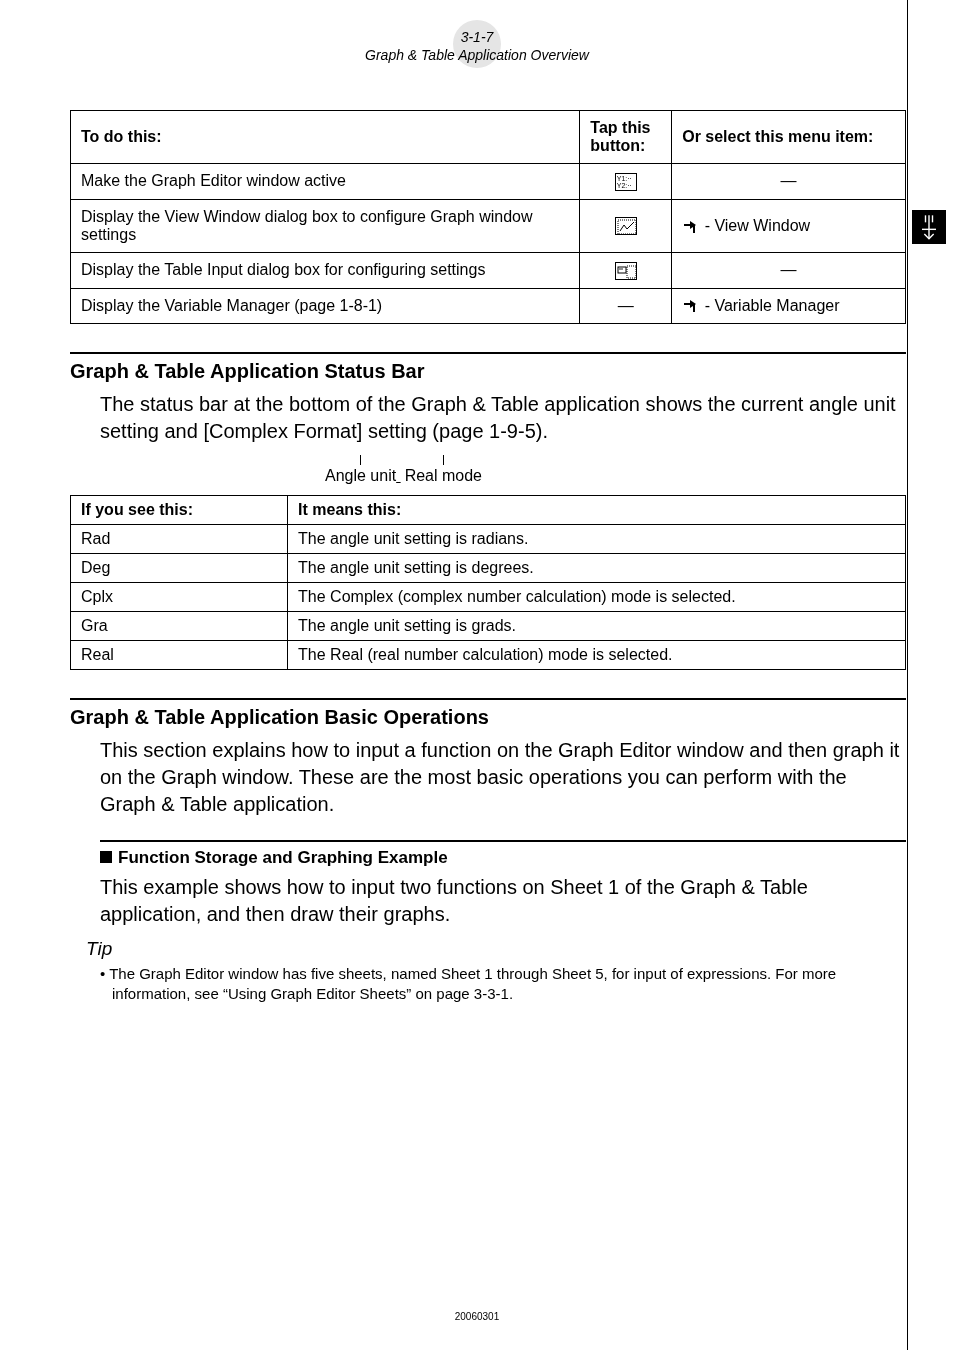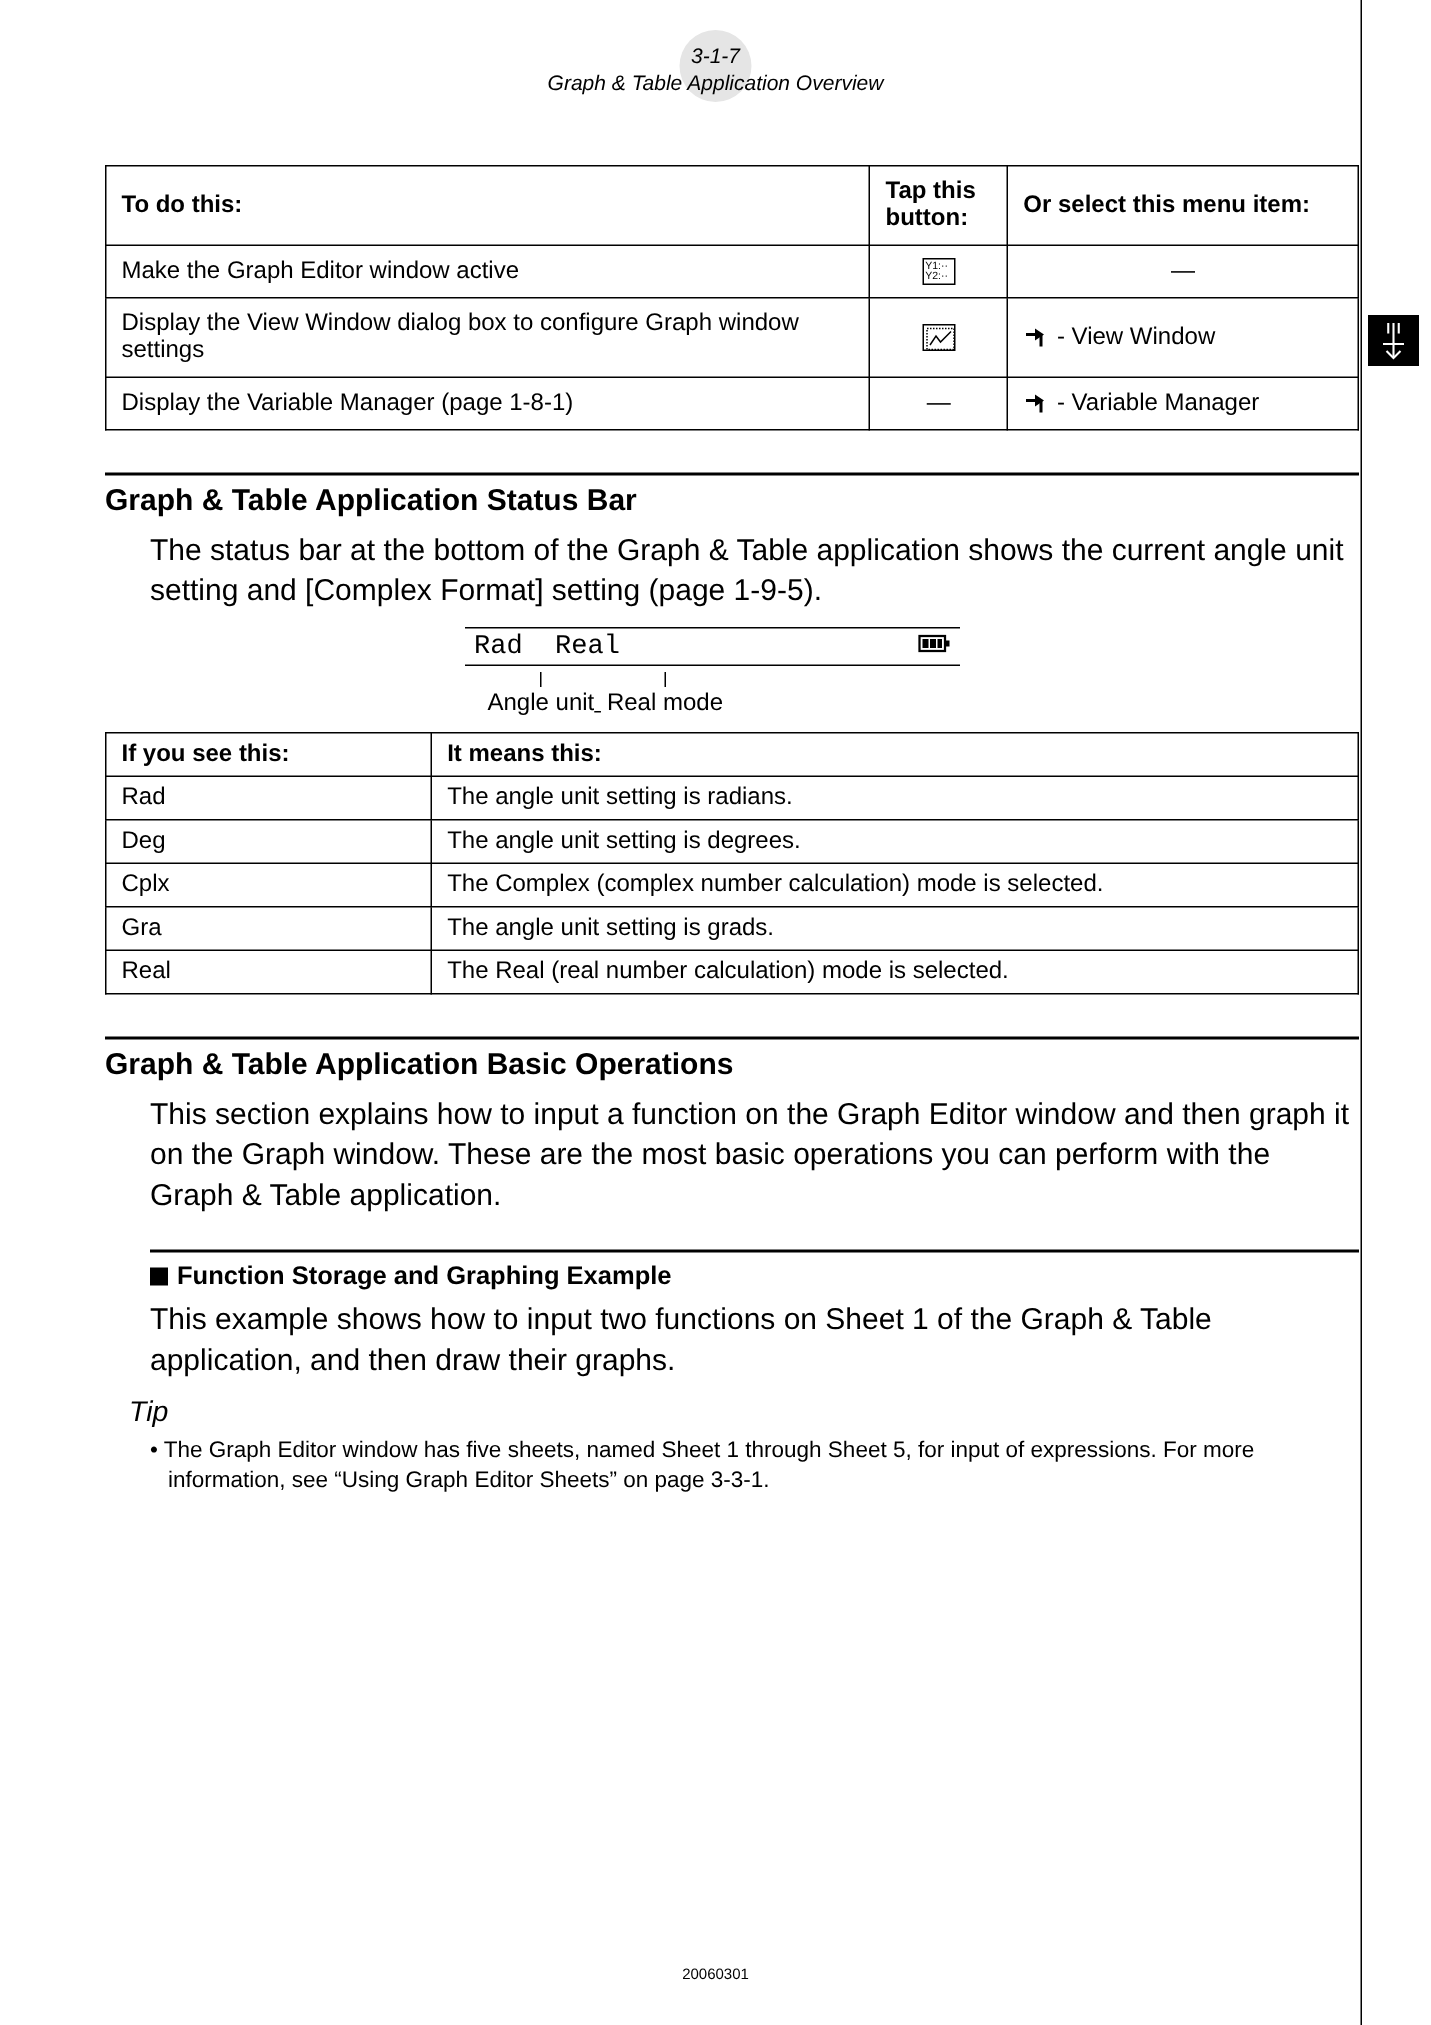--- a/index.html
+++ b/index.html
@@ -252,48 +252,50 @@
         </span>
       </td>
       <td>
         <span class="hammer-icon"><svg width="18" height="14" viewBox="0 0 18 14">
                 <path d="M2 4 L8 4 L8 1 L14 5 L8 9 L8 6 L2 6 Z" fill="#000"></path>
                 <rect x="11" y="5" width="2" height="8" fill="#000"></rect>
               </svg></span><span> - View Window</span>
       </td>
     </tr>
     <tr>
+      <td>Display the Table Input dialog box for configuring settings</td>
+      <td class="dash">
+        <span class="icon-box">
+          <svg width="20" height="16" viewBox="0 0 20 16">
+                <rect x="10" y="2" width="9" height="12" fill="none" stroke="#000" stroke-dasharray="1,1"></rect>
+                <rect x="1" y="3" width="8" height="6" fill="#fff" stroke="#000"></rect>
+                <circle cx="3" cy="5" r="0.8" fill="#000"></circle>
+                <circle cx="5" cy="5" r="0.8" fill="#000"></circle>
+              </svg>
+        </span>
+      </td>
+      <td class="dash">—</td>
+    </tr>
+    <tr>
       <td>Display the Variable Manager (page 1-8-1)</td>
       <td class="dash">—</td>
       <td>
         <span class="hammer-icon"><svg width="18" height="14" viewBox="0 0 18 14">
                 <path d="M2 4 L8 4 L8 1 L14 5 L8 9 L8 6 L2 6 Z" fill="#000"></path>
                 <rect x="11" y="5" width="2" height="8" fill="#000"></rect>
               </svg></span><span> - Variable Manager</span>
       </td>
     </tr>
   </tbody>
     </table>
 
   <hr class="section-hr">
   <h2 class="section-title">Graph &amp; Table Application Status Bar</h2>
   <p class="body-text">The status bar at the bottom of the Graph &amp; Table application shows the current angle unit setting and [Complex Format] setting (page 1-9-5).</p>
 
-  <div class="lcd-row">
-    <div class="lcd">
-      <span>Rad</span>&nbsp;&nbsp;<span>Real</span>
-      <span class="batt"><svg width="22" height="14" viewBox="0 0 22 14">
-            <rect x="1" y="2" width="17" height="10" fill="none" stroke="#000" stroke-width="1.5"></rect>
-            <rect x="18" y="5" width="3" height="4" fill="#000"></rect>
-            <rect x="3" y="4" width="4" height="6" fill="#000"></rect>
-            <rect x="8" y="4" width="4" height="6" fill="#000"></rect>
-            <rect x="13" y="4" width="3" height="6" fill="#000"></rect>
-          </svg></span>
-    </div>
-  </div>
   <div class="label-row">
     <span class="tick" style="margin-left:255px;"><span class="tick-line"></span><span>Angle unit</span></span>
     <span class="tick" style="margin-left:4px;"><span class="tick-line"></span><span>Real mode</span></span>
   </div>
 
   <table class="meaning-table">
     <tbody>
         <tr>
       <th class="col-if">If you see this:</th>
       <th>It means this:</th>

